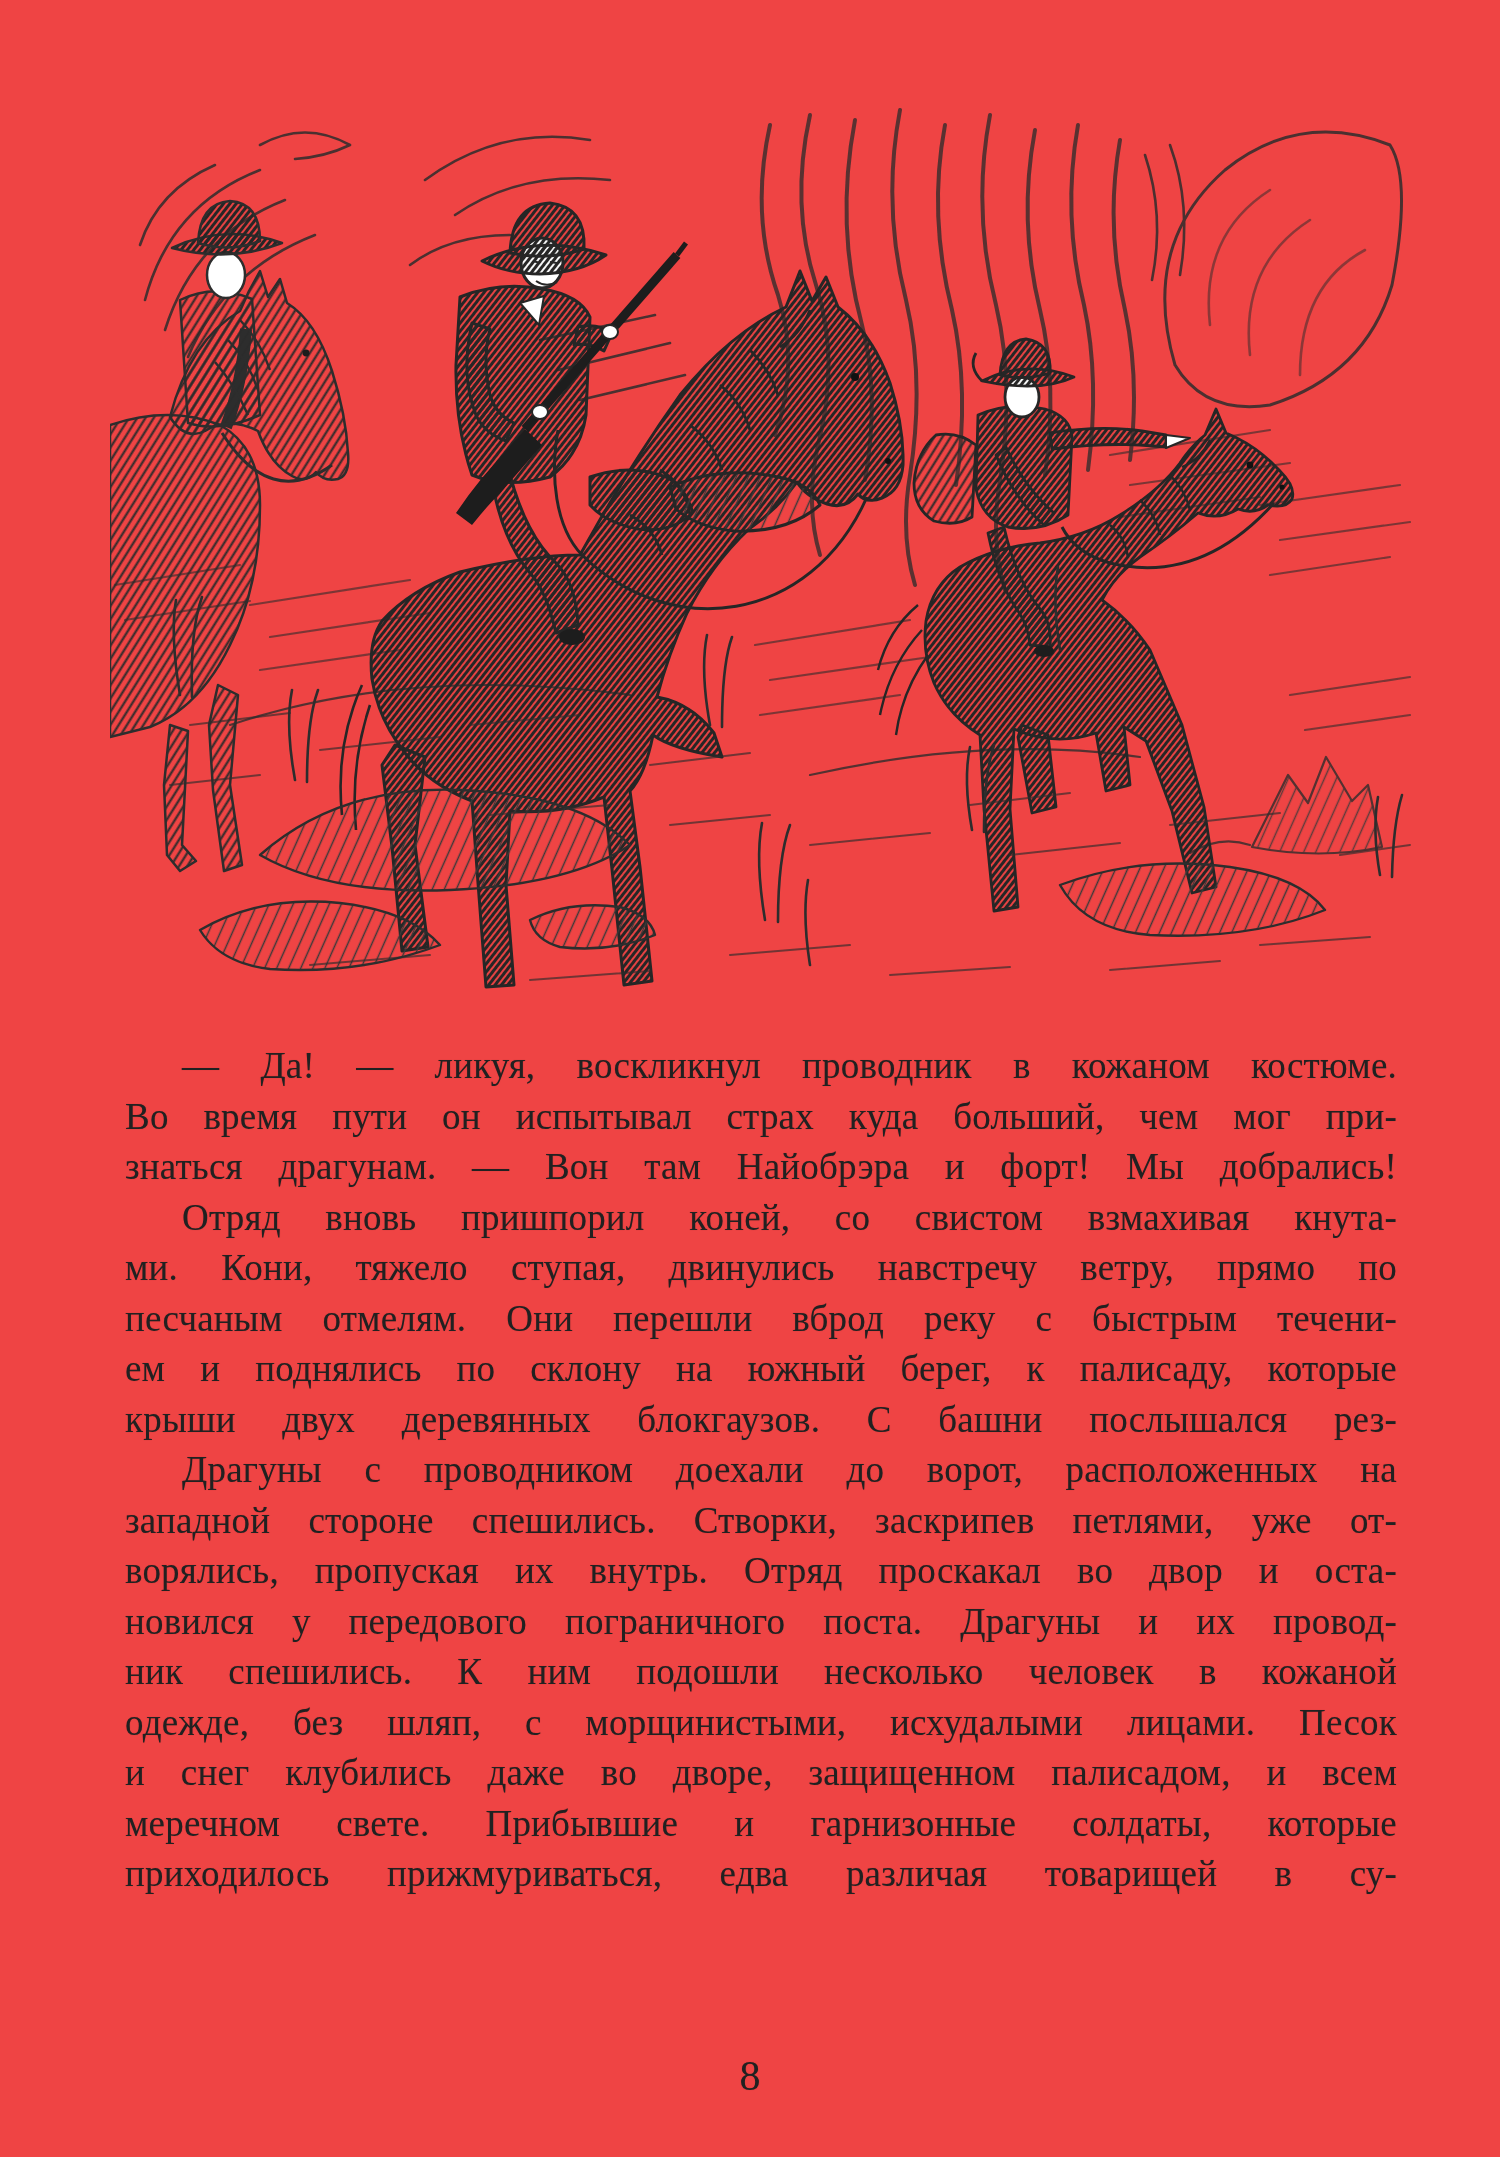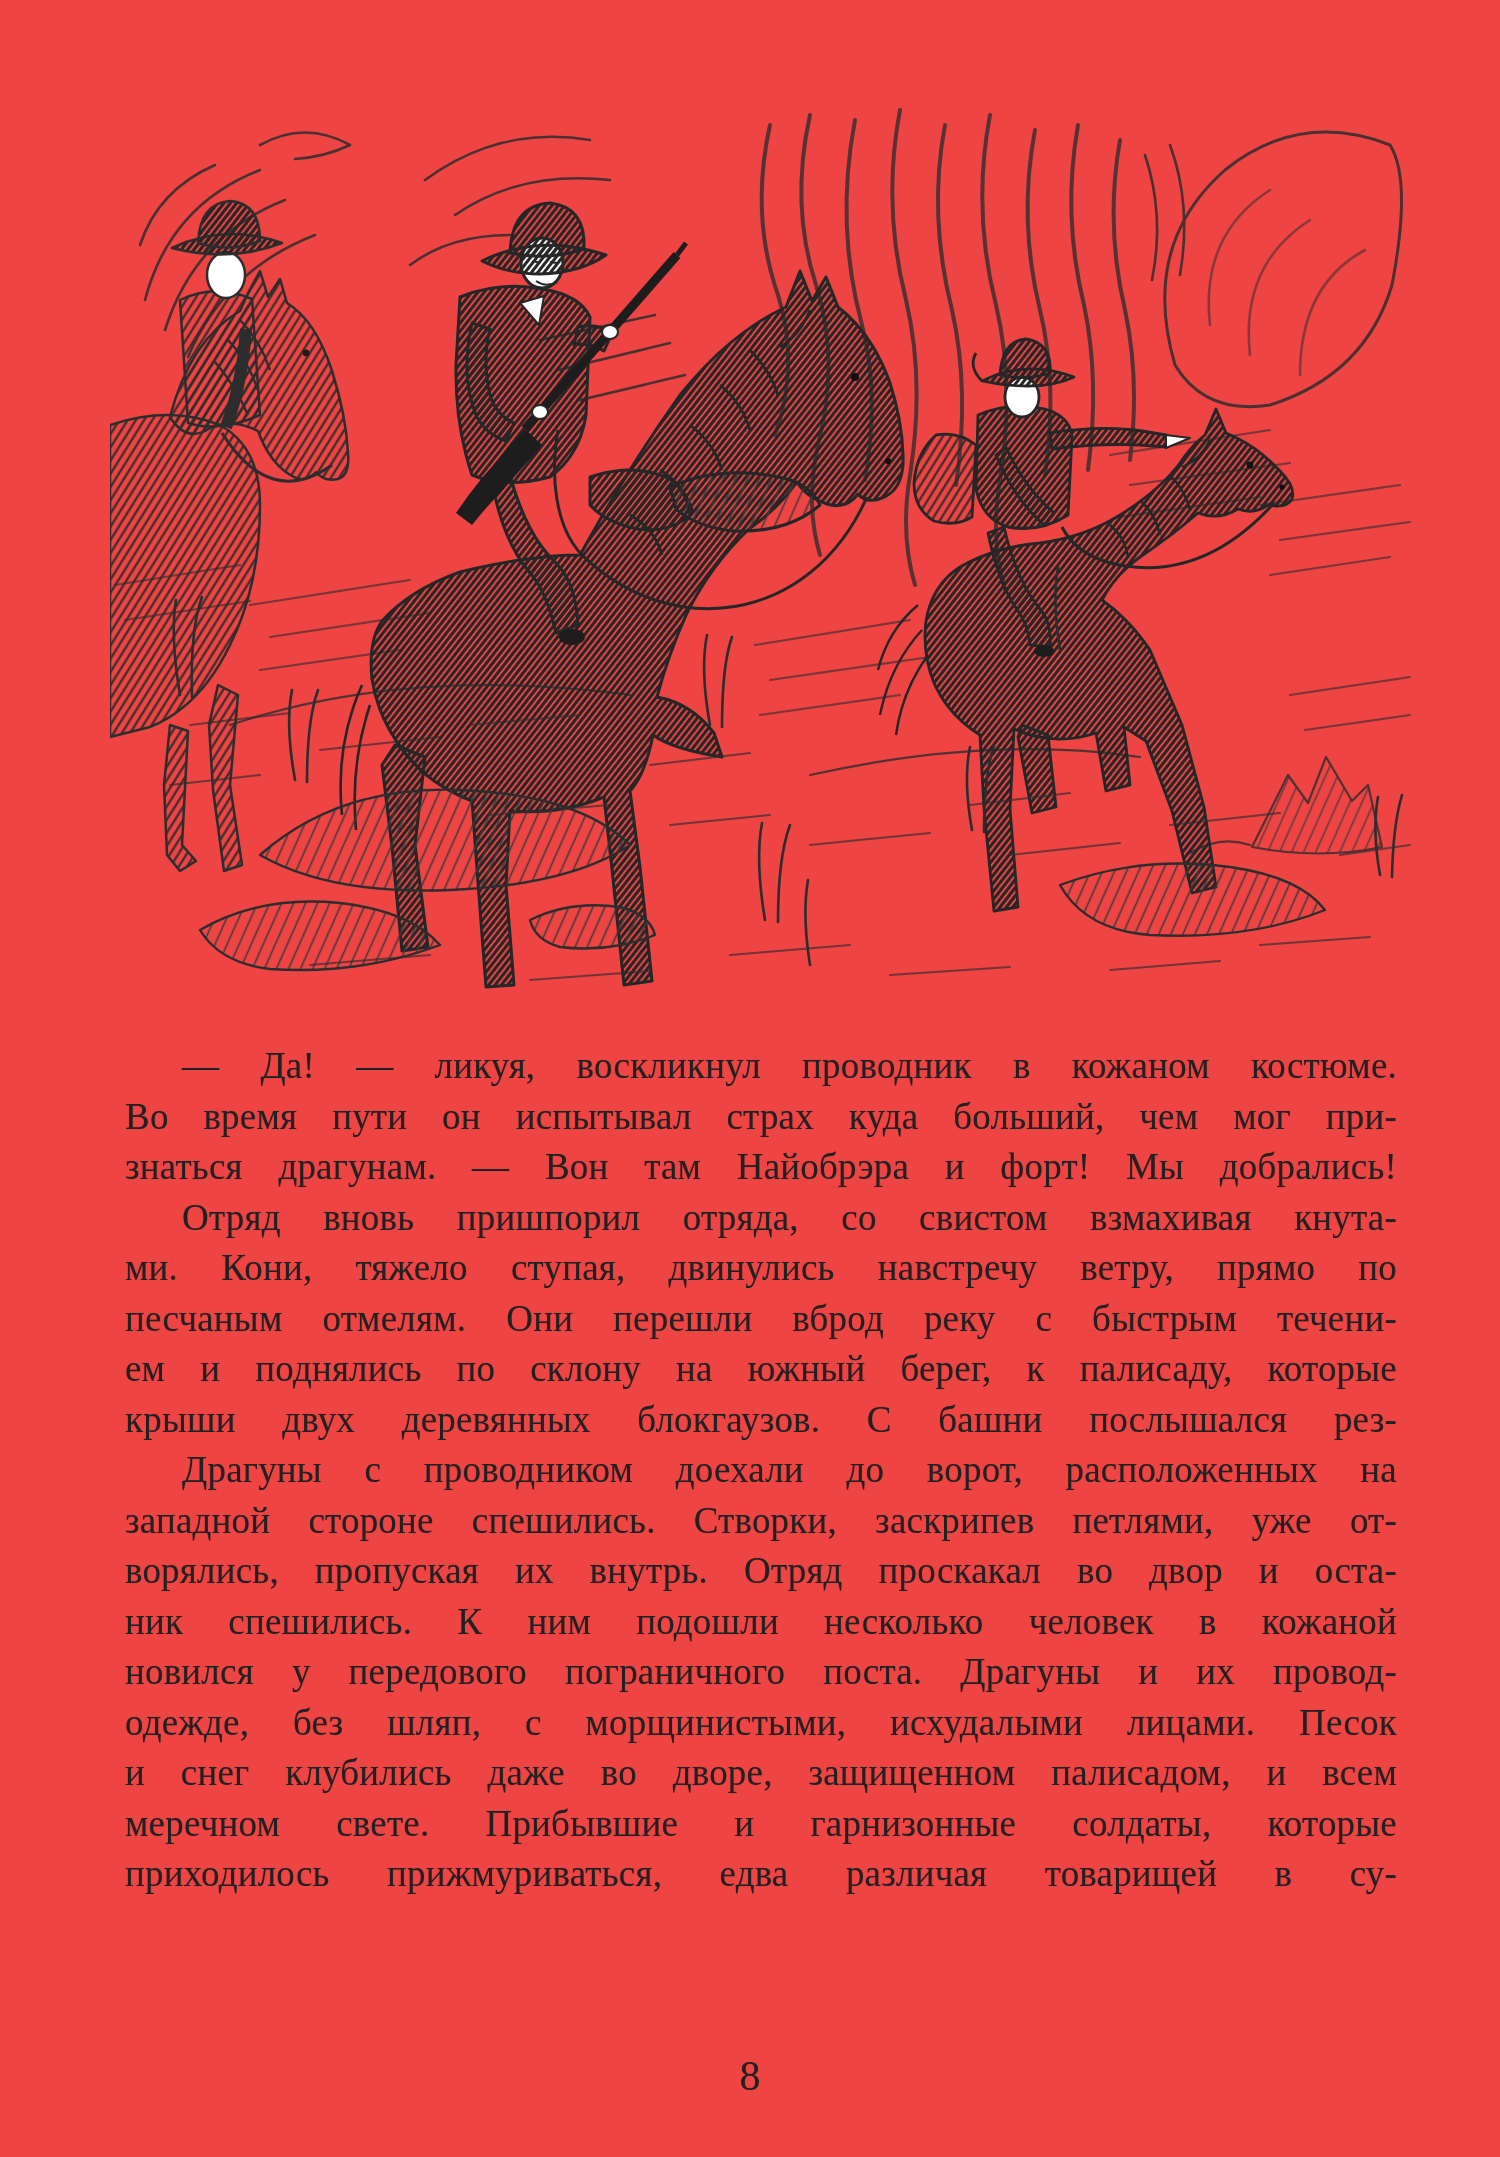--- a/index.html
+++ b/index.html
@@ -301,30 +301,30 @@
           <path d="M1282,792 Q1283,740 1292,710"></path>
         <path d="M950,565 Q942,515 948,482"></path>
       </g>
     </g>
   </svg>
 
   <div class="text-block">
       <div class="line indent j">— Да! — ликуя, воскликнул проводник в кожаном костюме.</div>
       <div class="line j">Во время пути он испытывал страх куда больший, чем мог при-</div>
       <div class="line j">знаться драгунам. — Вон там Найобрэра и форт! Мы добрались!</div>
-      <div class="line indent j">Отряд вновь пришпорил отряда, со свистом взмахивая кнута-</div>
+      <div class="line indent j">Отряд вновь пришпорил коней, со свистом взмахивая кнута-</div>
       <div class="line j">ми. Кони, тяжело ступая, двинулись навстречу ветру, прямо по</div>
       <div class="line j">песчаным отмелям. Они перешли вброд реку с быстрым течени-</div>
       <div class="line j">ем и поднялись по склону на южный берег, к палисаду, которые</div>
       <div class="line j">крыши двух деревянных блокгаузов. С башни послышался рез-</div>
       <div class="line indent j">Драгуны с проводником доехали до ворот, расположенных на</div>
       <div class="line j">западной стороне спешились. Створки, заскрипев петлями, уже от-</div>
       <div class="line j">ворялись, пропуская их внутрь. Отряд проскакал во двор и оста-</div>
+      <div class="line j">новился у передового пограничного поста. Драгуны и их провод-</div>
       <div class="line j">ник спешились. К ним подошли несколько человек в кожаной</div>
-      <div class="line j">новился у передового пограничного поста. Драгуны и их провод-</div>
       <div class="line j">одежде, без шляп, с морщинистыми, исхудалыми лицами. Песок</div>
       <div class="line j">и снег клубились даже во дворе, защищенном палисадом, и всем</div>
       <div class="line j">меречном свете. Прибывшие и гарнизонные солдаты, которые</div>
       <div class="line j">приходилось прижмуриваться, едва различая товарищей в су-</div>
     </div>
 
   <div class="pageno">8</div>
 
 </div>
 

